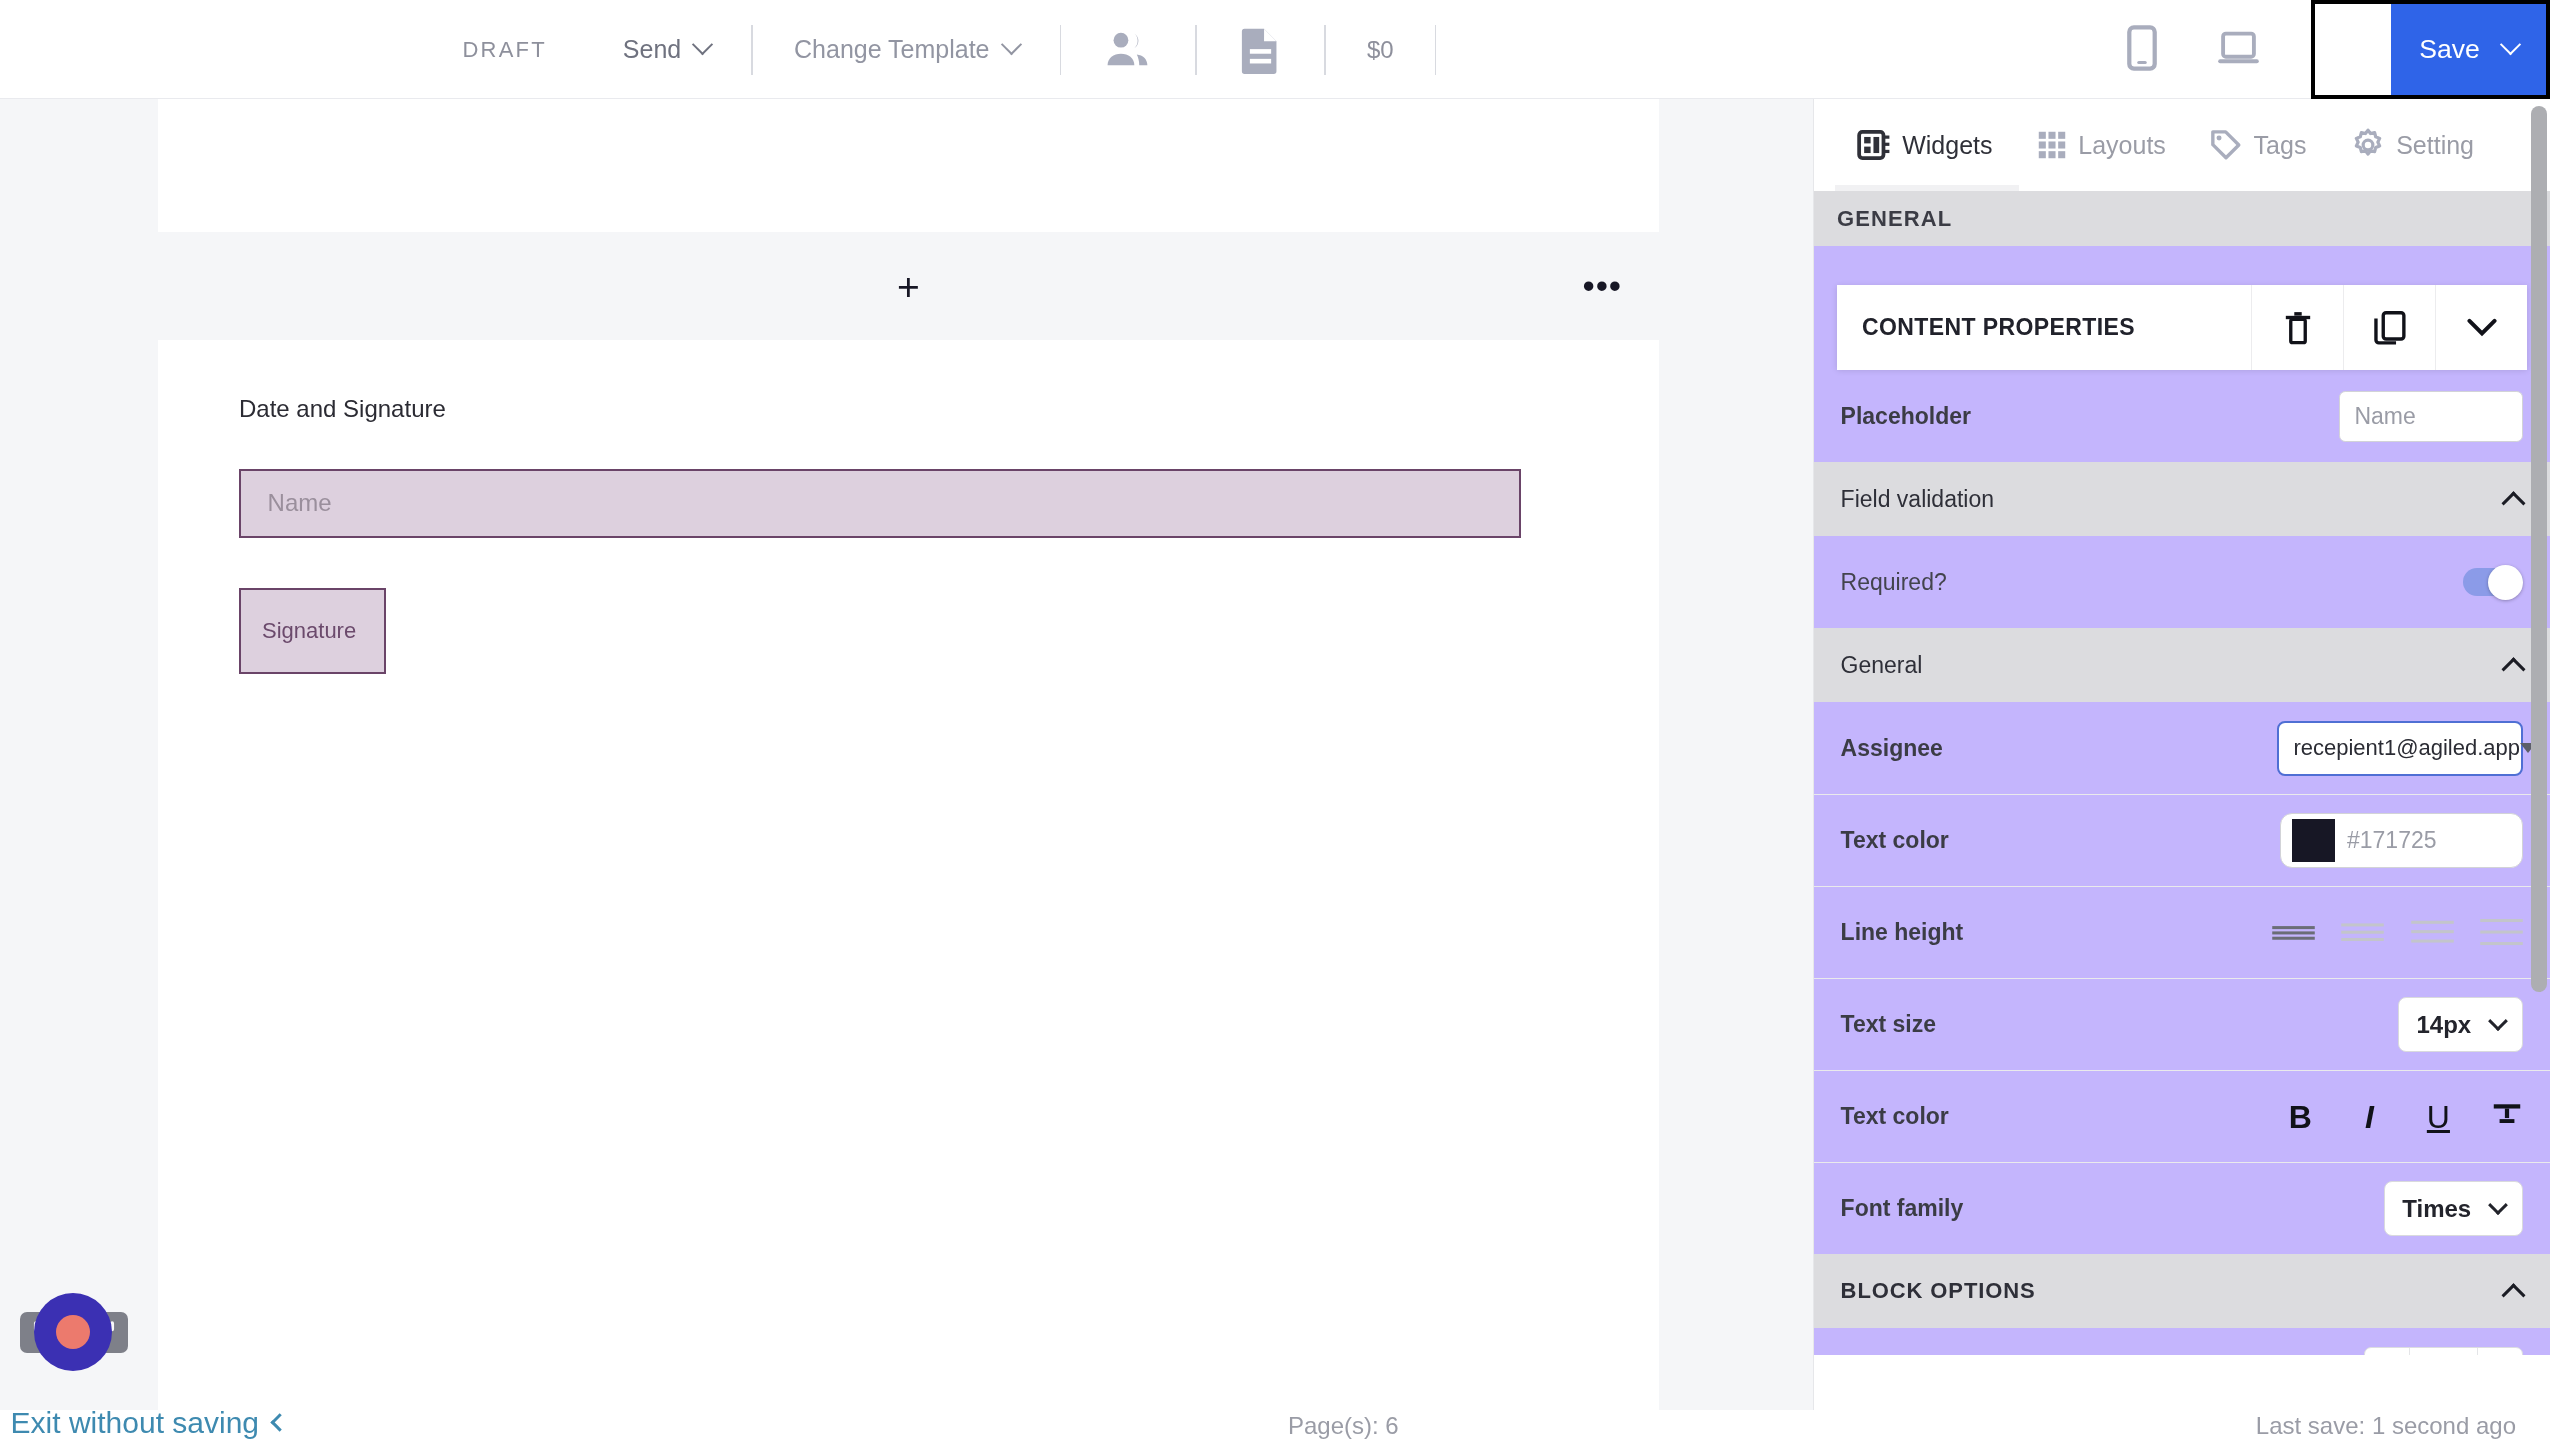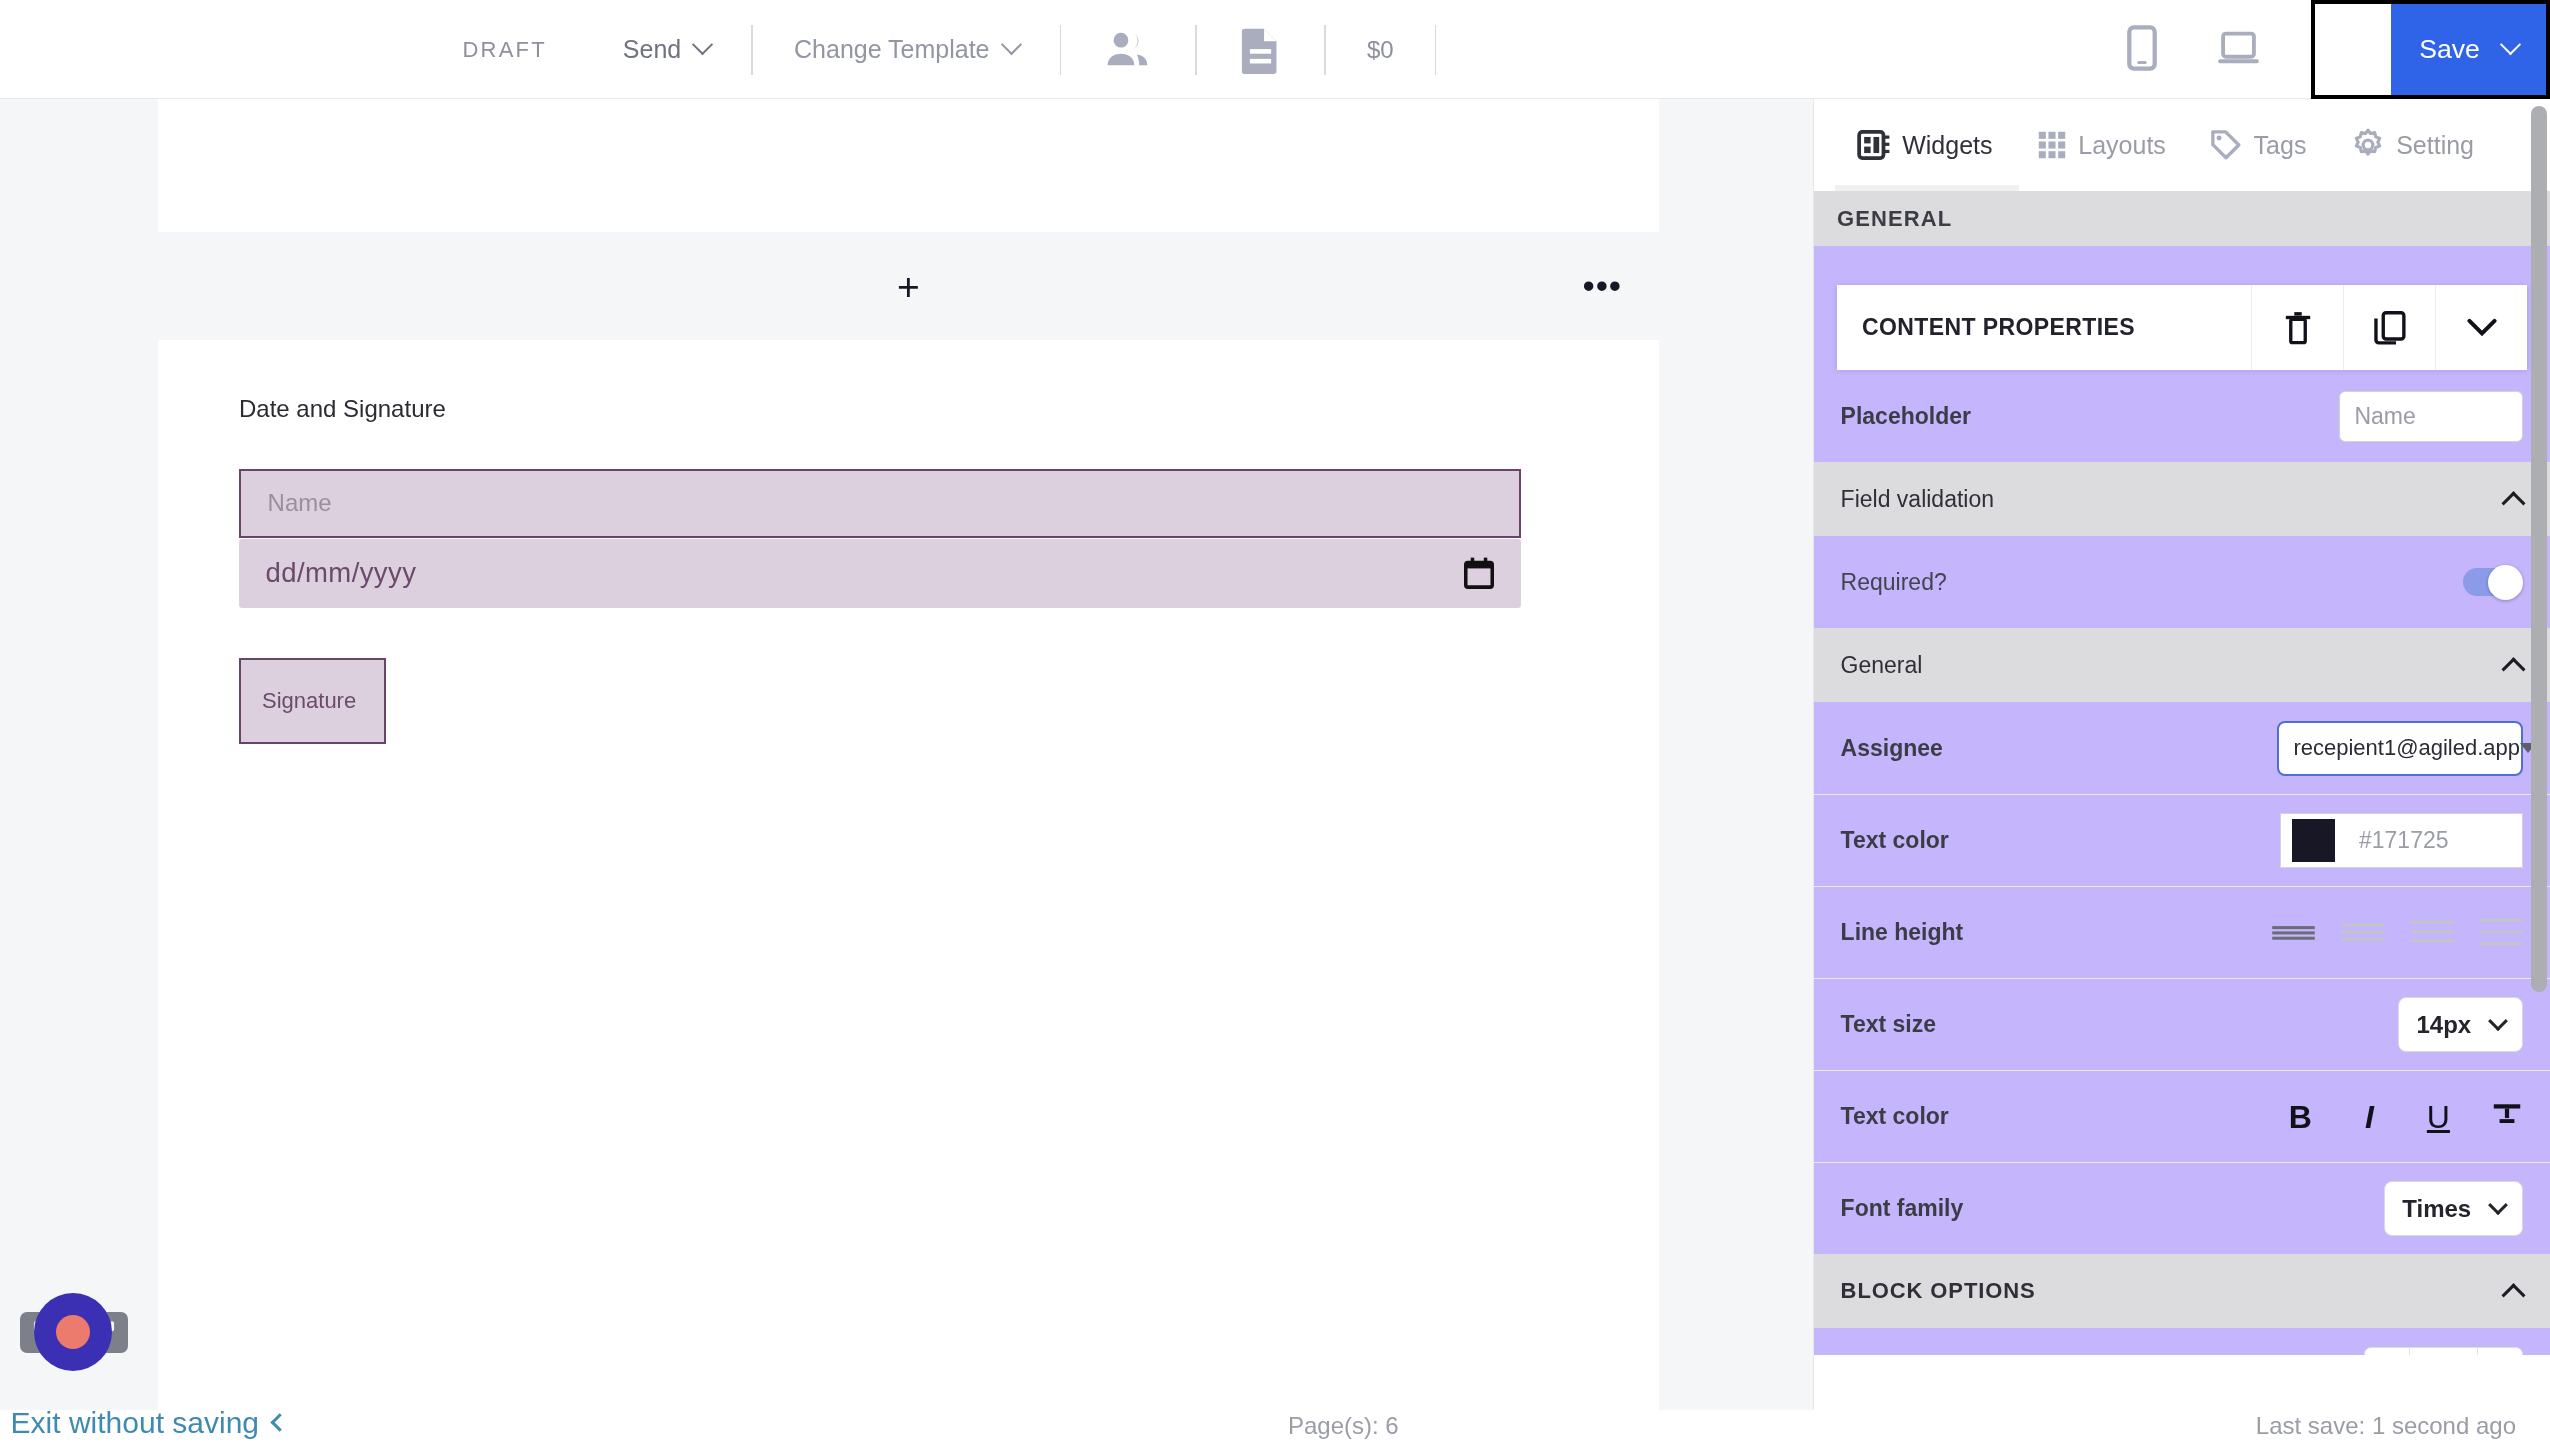--- a/index.html
+++ b/index.html
@@ -230,22 +230,22 @@
     width: 246px; height: 55px; border: 2.7px solid #4f6fd4; border-radius: 8px;
     background: #ffffff; display: flex; align-items: center;
     justify-content: space-between; padding: 0 16px 0 14px;
     font-size: 22px; color: #2b2c34; cursor: pointer;
   }
   .tri-down {
     width: 0; height: 0; border-left: 8.9px solid transparent;
     border-right: 8.9px solid transparent; border-top: 10.6px solid #5c5e69;
   }
   .color-box {
-    width: 243px; height: 55px; border: 0.9px solid #d2d3d7; border-radius: 0;
-    background: #ffffff; display: flex; align-items: center; gap: 24px;
+    width: 243px; height: 55px; border: 0.9px solid #d2d3d7; border-radius: 12px;
+    background: #ffffff; display: flex; align-items: center; gap: 12px;
     padding-left: 10.6px; cursor: pointer;
   }
   .swatch { width: 43px; height: 43px; background: #171725; }
   .color-val { font-size: 23px; color: #9a9ca6; }
   .lh-group { display: flex; align-items: center; gap: 26.6px; }
   .lh { width: 43px; height: 26.6px; cursor: pointer; display: block; }
   .sel-sm {
     height: 55px; border: 0.9px solid #d9dadd; border-radius: 8px; background: #ffffff;
     display: flex; align-items: center; gap: 19.5px; padding: 0 17.7px;
     font-size: 24px; font-weight: 700; color: #23242c; cursor: pointer;
@@ -347,29 +347,20 @@
   <div class="page-shell">
     <div class="page page-top"></div>
     <div class="block-gutter">
       <div class="gutter-plus">+</div>
       <div class="gutter-dots">•••</div>
     </div>
     <div class="page page-body">
       <div class="sec-title">Date and Signature</div>
       <div class="field-name">
         <span>Name</span>
-      </div>
-      <div class="field-date">
-        <span>dd/mm/yyyy</span>
-        <svg width="30" height="32" viewBox="0 0 17 18">
-          <rect x="1" y="3" width="15" height="14" rx="1.2" fill="none" stroke="#111" stroke-width="2"></rect>
-          <rect x="1" y="3" width="15" height="3.4" fill="#111"></rect>
-          <rect x="3.8" y="0.3" width="2" height="3.4" fill="#111"></rect>
-          <rect x="11.2" y="0.3" width="2" height="3.4" fill="#111"></rect>
-        </svg>
       </div>
       <div class="field-sig">
         <span>Signature</span>
       </div>
     </div>
   </div>
 </div>
 
 <div class="undo-bar">
   <svg width="30" height="30" viewBox="0 0 17 17">

